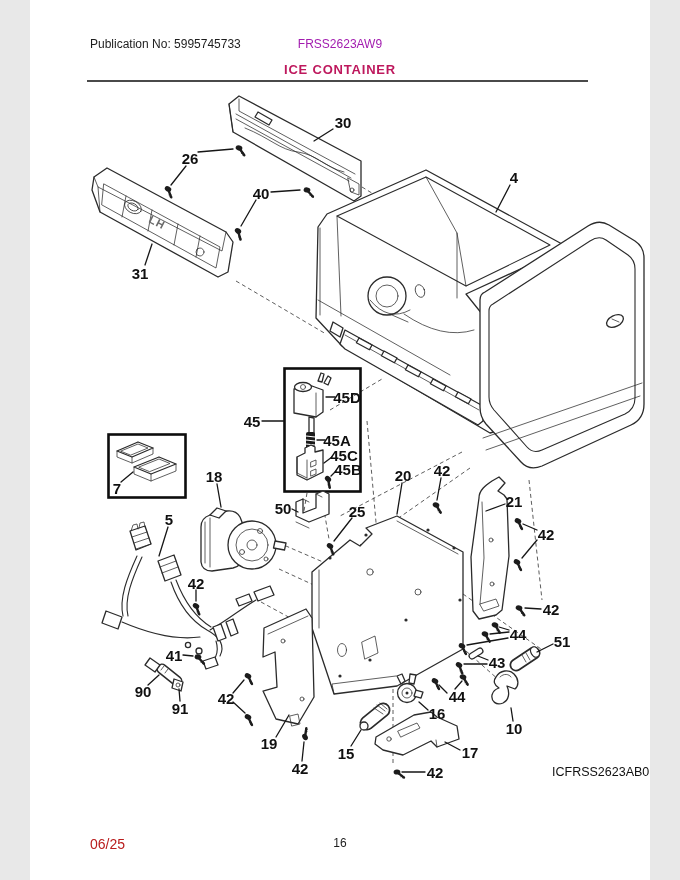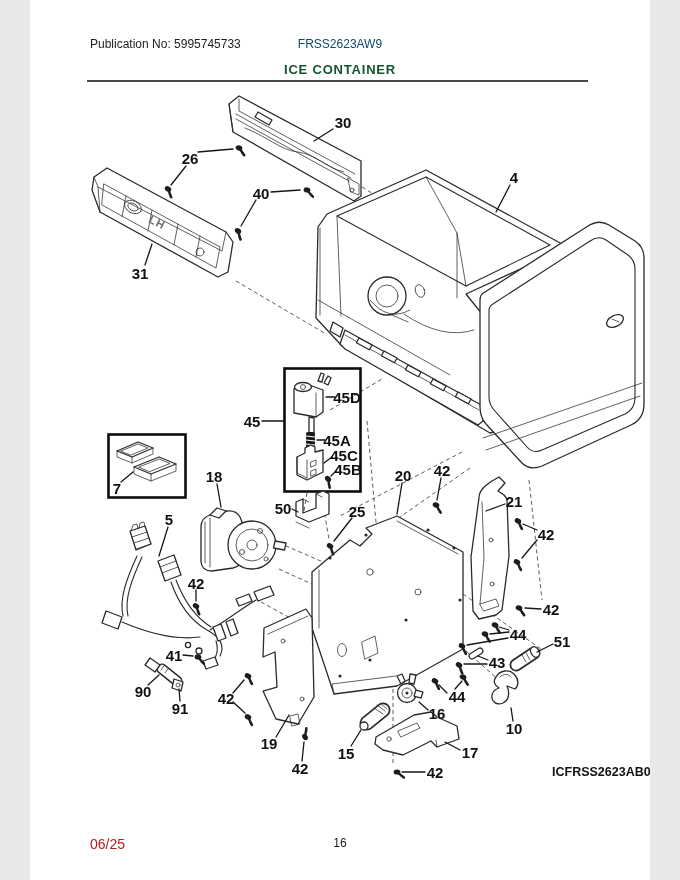--- a/index.html
+++ b/index.html
@@ -1,22 +1,22 @@
 <!DOCTYPE html>
 <html><head>
 <meta charset="utf-8">
 <style>
   html,body{margin:0;padding:0;background:#e8e8e8}
   .page{position:relative;width:620px;height:880px;background:#ffffff;font-family:"Liberation Sans",sans-serif;overflow:hidden;margin:0 auto}
   .hdr-pub{position:absolute;left:60px;top:37px;font-size:12px;color:#1d1d1d}
-  .hdr-model{position:absolute;left:0;right:0;top:37px;text-align:center;font-size:12px;color:#0c4a6e}
-  .hdr-title{position:absolute;left:0;right:0;top:62px;text-align:center;font-size:13px;font-weight:bold;color:#14532d;letter-spacing:.8px}
+  .hdr-model{position:absolute;left:0;right:0;top:37px;text-align:center;font-size:12px;color:#a21caf}
+  .hdr-title{position:absolute;left:0;right:0;top:62px;text-align:center;font-size:13px;font-weight:bold;color:#be185d;letter-spacing:.8px}
   .hdr-rule{position:absolute;left:57px;right:62px;top:80px;height:0;border-top:2px solid #4a4a4a}
   .diagram-svg{position:absolute;left:0;top:0}
-  .watermark{position:absolute;left:522px;top:765px;font-size:12.5px;font-weight:bold;color:#111}
+  .watermark{position:absolute;left:522px;top:765px;font-size:12.5px;font-weight:normal;color:#111}
   .ft-date{position:absolute;left:60px;top:836px;font-size:14px;color:#b91c1c}
   .ft-page{position:absolute;left:0;right:0;top:836px;text-align:center;font-size:12px;color:#1d1d1d}
   svg .callout{font-family:"Liberation Sans",sans-serif;font-size:15px;font-weight:bold;fill:#101010;text-anchor:middle;dominant-baseline:central}
   svg .leader{stroke:#161616;stroke-width:1.3;stroke-linecap:round}
   svg .ln{stroke:#2b2b2b;fill:none;stroke-width:1.1;stroke-linejoin:round;stroke-linecap:round}
   svg .thin{stroke-width:.75}
   svg .fw{fill:#ffffff;stroke:#2b2b2b;stroke-width:1.3;stroke-linejoin:round}
   svg .dash{stroke:#4a4a4a;stroke-width:.9;fill:none;stroke-dasharray:4 3}
   svg .bx{fill:none;stroke:#0d0d0d;stroke-width:2.6}
   svg .lh{font-family:"Liberation Sans",sans-serif;font-size:11px;font-weight:bold;fill:#6b6b6b;letter-spacing:1px}

